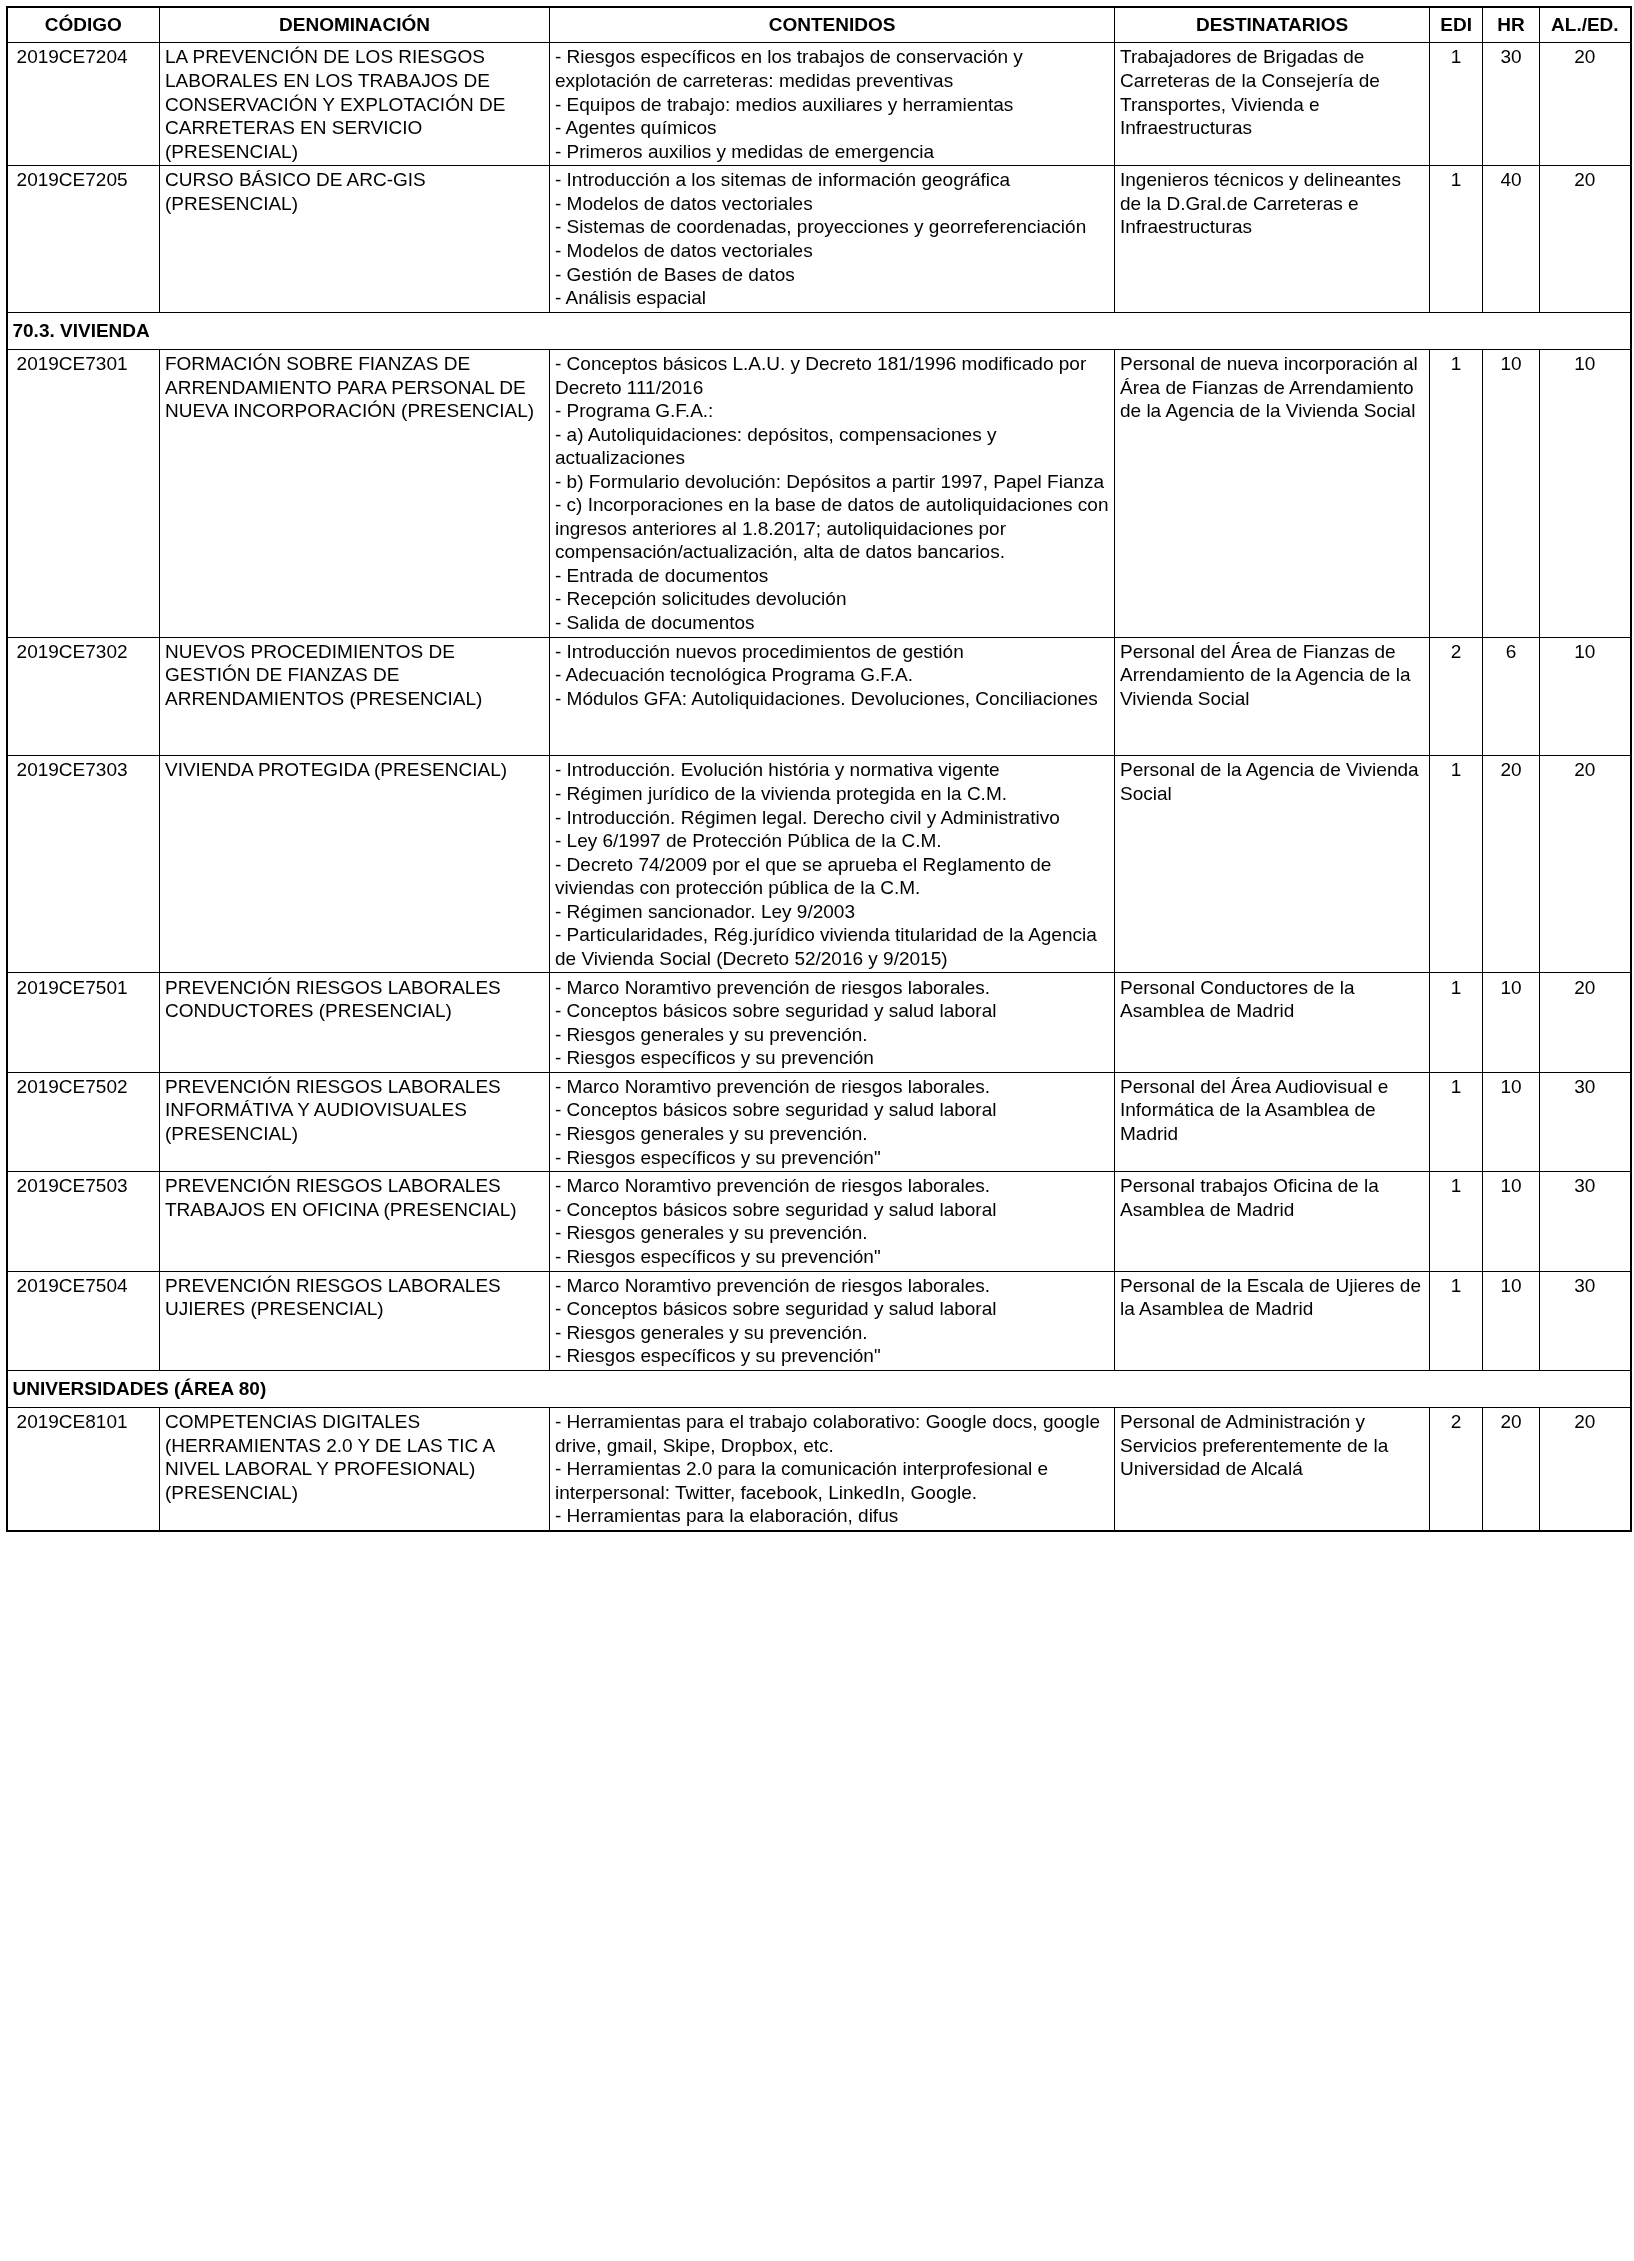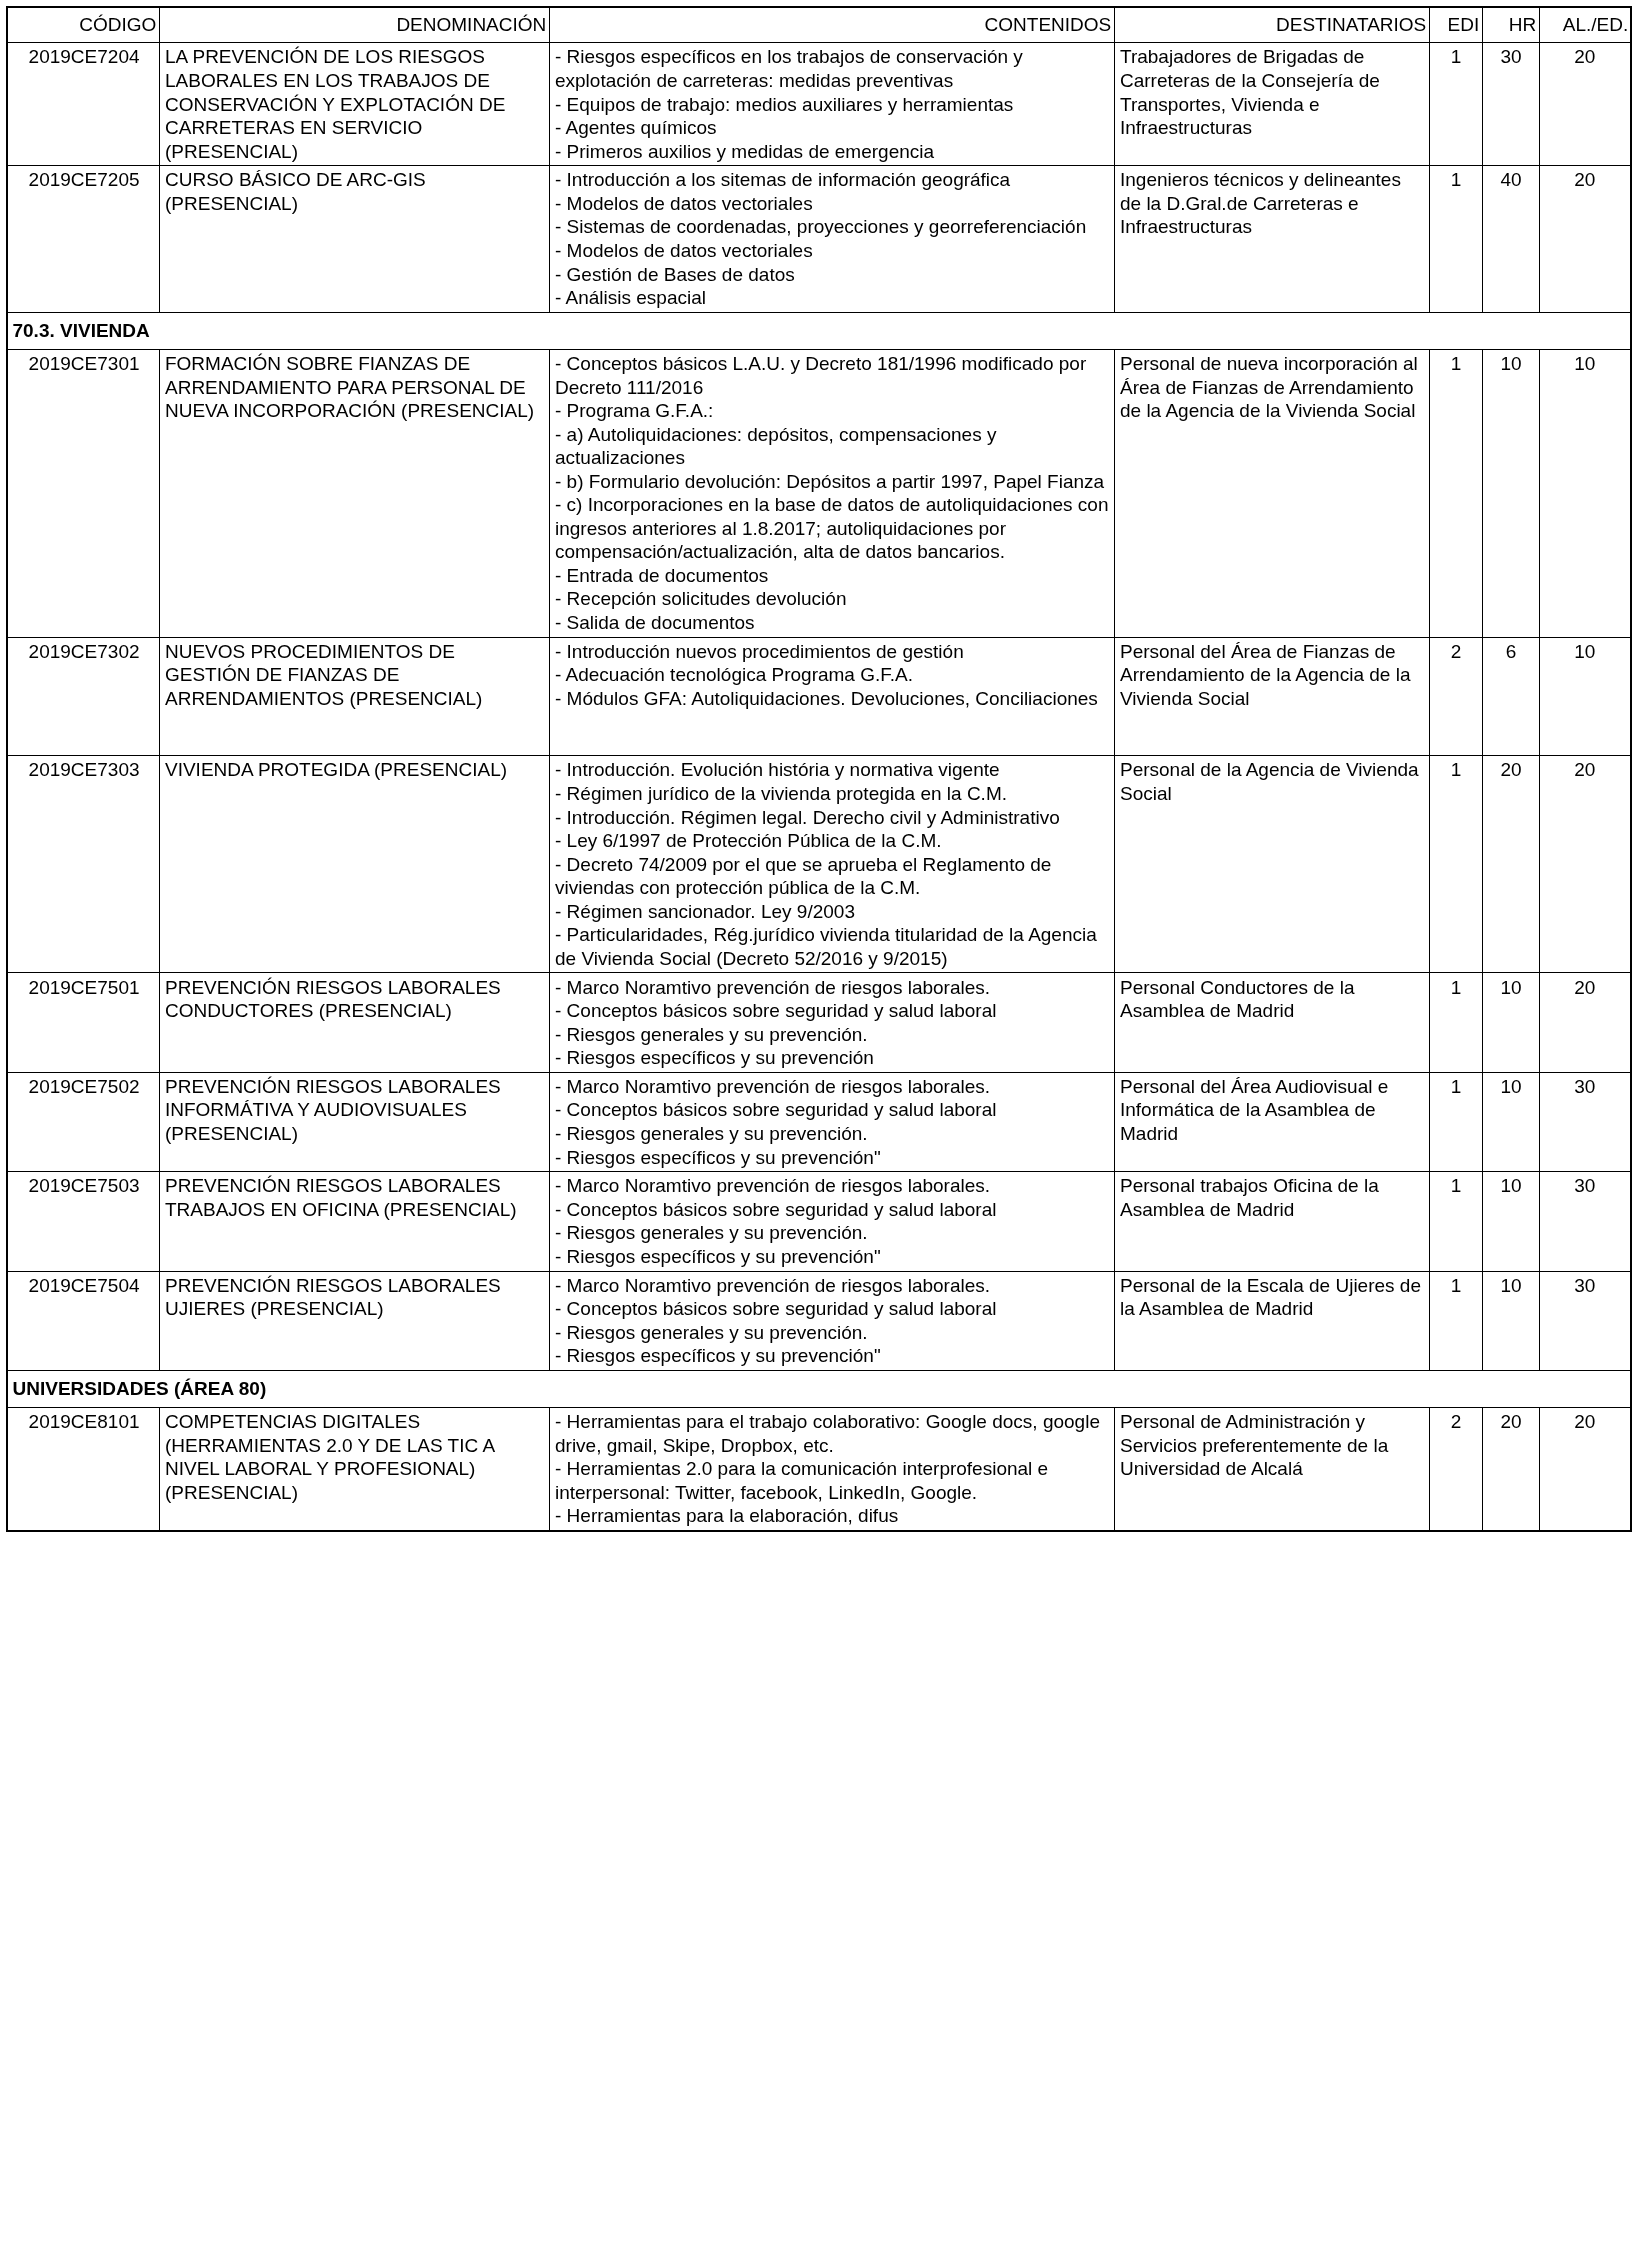--- a/index.html
+++ b/index.html
@@ -31,27 +31,27 @@
   col.c-aled          { width: 91px; }
 
   th, td {
     border: 1.4px solid #000000;
     vertical-align: top;
     padding: 2.1px 4.9px;
     overflow: hidden;
   }
   thead th {
     vertical-align: middle;
-    text-align: right;
-    font-weight: normal;
+    text-align: center;
+    font-weight: bold;
     padding: 5.6px 2.8px;
   }
   thead th.th-aled { overflow-wrap: anywhere; padding: 5.6px 1.4px; }
 
-  td.col-codigo { padding-left: 21px; padding-right: 1.4px; }
+  td.col-codigo { padding-left: 9px; padding-right: 1.4px; }
   td.col-contenidos { white-space: pre-line; }
   td.col-num { text-align: center; padding-left: 1.4px; padding-right: 1.4px; }
 
   tr.section-row td {
     font-weight: bold;
     padding: 6.3px 4.9px;
     margin-left: 16px;
   }
 
   

